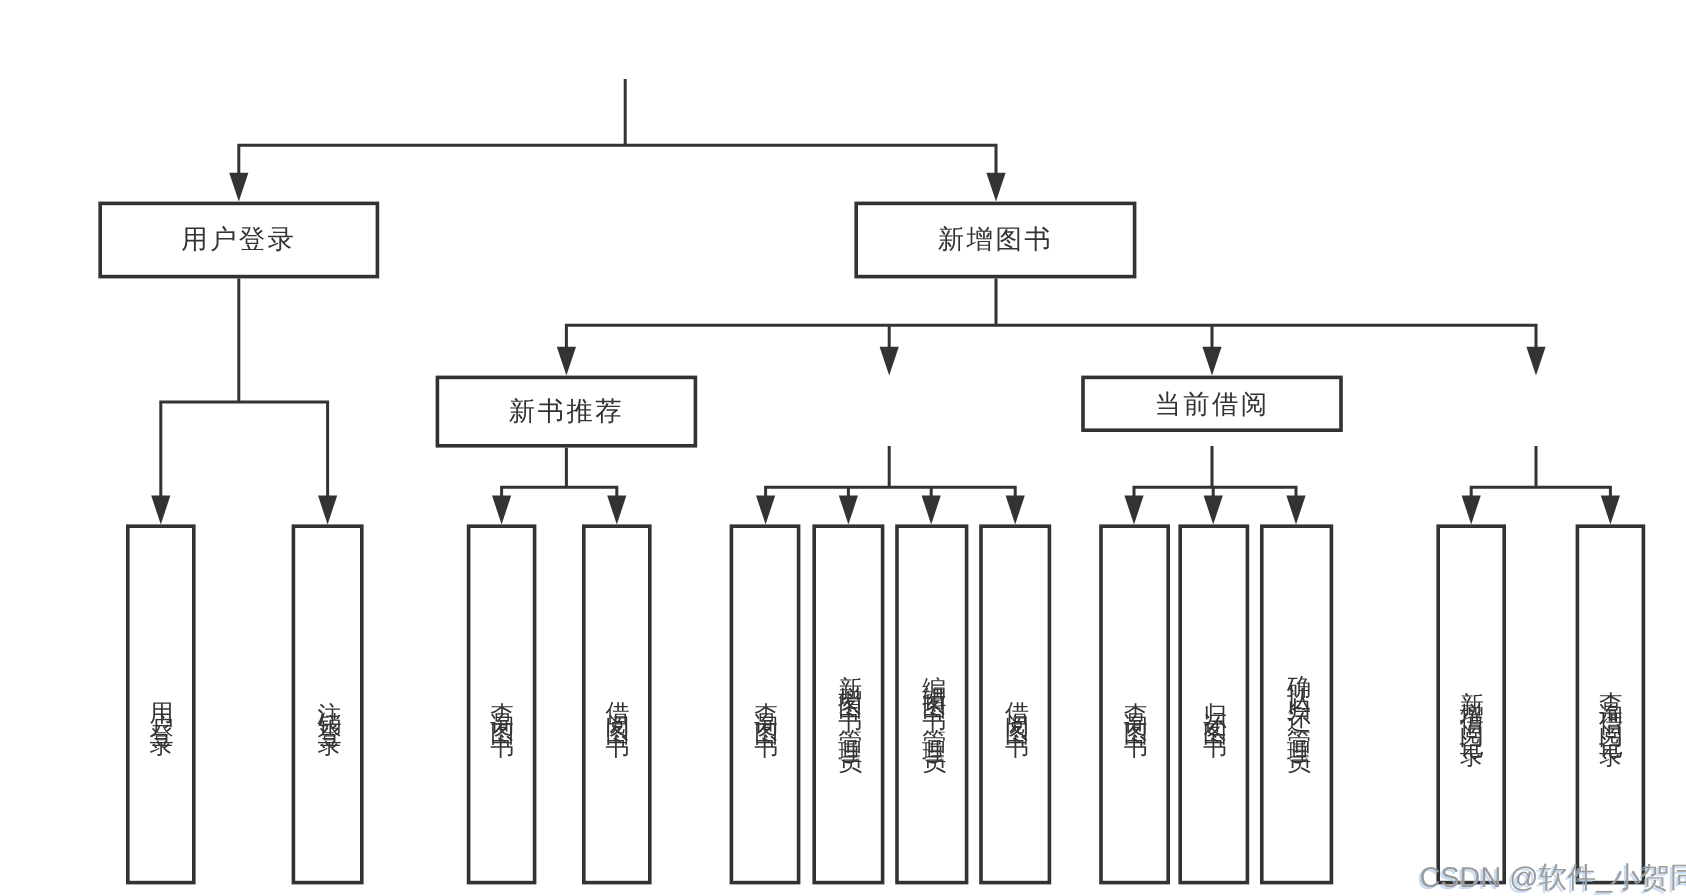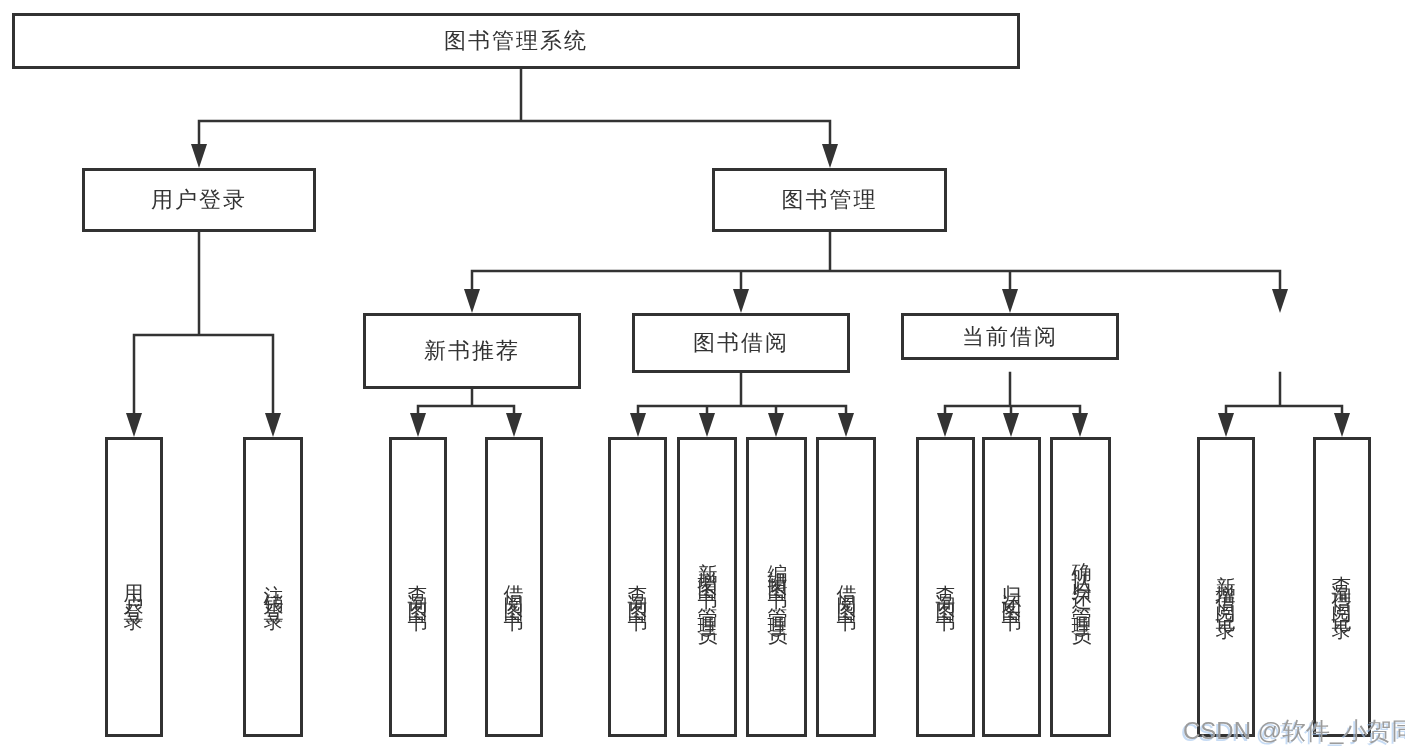--- a/index.html
+++ b/index.html
@@ -18,21 +18,21 @@
     top:437px;height:300px;width:58px;z-index:2;
     writing-mode:vertical-rl;text-orientation:mixed;
     font-size:20px;letter-spacing:9px;line-height:52px;text-align:center;color:#333333;
   }
   
   #n-root{left:12px;top:13px;width:1008px;height:56px;}
   
   #n-login{left:82px;top:168px;width:234px;height:64px;}
   #n-mgmt{left:712px;top:168px;width:235px;height:64px;}
   
-  #n-rec{left:363px;top:313px;width:218px;height:76px;}
+  #n-rec{left:363px;top:313px;width:218px;height:60px;}
   #n-borrow{left:632px;top:313px;width:218px;height:60px;}
   #n-current{left:901px;top:313px;width:218px;height:47px;}
   #n-records{left:1171px;top:313px;width:218px;height:60px;}
   
   #l1{left:105px;}
   #l2{left:243px;width:60px;}
   #l3{left:389px;}
   #l4{left:485px;}
   #l5{left:608px;width:59px;}
   #l6{left:677px;width:60px;}
@@ -81,27 +81,25 @@
       <polygon points="768,413 784,413 776,437"></polygon>
       <polygon points="838,413 854,413 846,437"></polygon>
       <polygon points="937,413 953,413 945,437"></polygon>
       <polygon points="1003,413 1019,413 1011,437"></polygon>
       <polygon points="1072,413 1088,413 1080,437"></polygon>
       <polygon points="1218,413 1234,413 1226,437"></polygon>
       <polygon points="1334,413 1350,413 1342,437"></polygon>
     </g>
   </svg>
 
-  <div class="node" id="n-root">图书管理系统</div>
 
   <div class="node" id="n-login">用户登录</div>
-  <div class="node" id="n-mgmt">图书管理</div>
+  <div class="node" id="n-mgmt">新增图书</div>
 
   <div class="node" id="n-rec">新书推荐</div>
-  <div class="node" id="n-borrow">图书借阅</div>
   <div class="node" id="n-current">当前借阅</div>
 
   <div class="leaf" id="l1">用户登录</div>
   <div class="leaf" id="l2">注销登录</div>
   <div class="leaf" id="l3">查询图书</div>
   <div class="leaf" id="l4">借阅图书</div>
   <div class="leaf" id="l5">查询图书</div>
   <div class="leaf" id="l6">新增图书（管理员）</div>
   <div class="leaf" id="l7">编辑图书（管理员）</div>
   <div class="leaf" id="l8">借阅图书</div>

